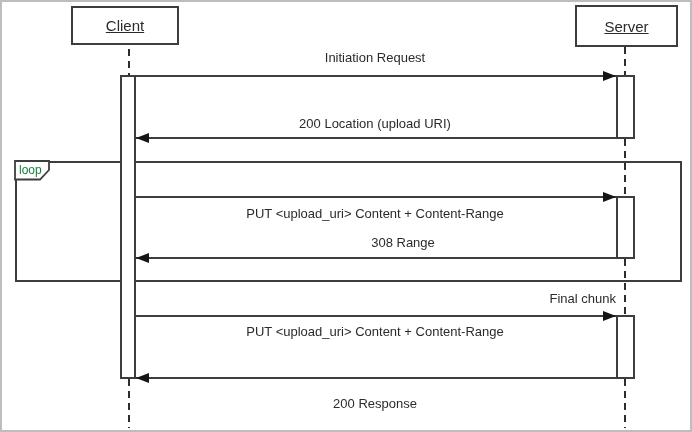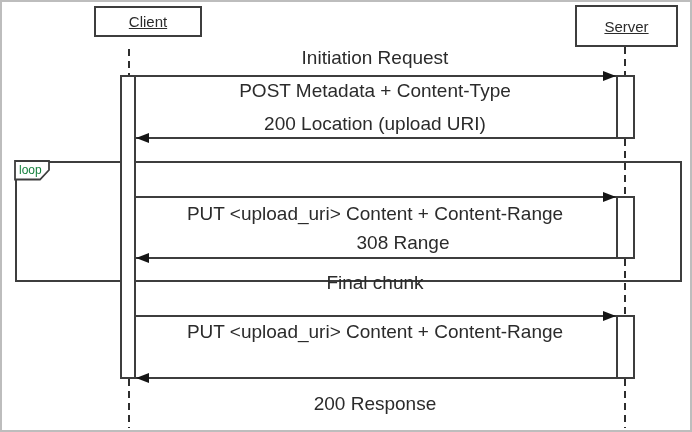--- a/index.html
+++ b/index.html
@@ -30,21 +30,21 @@
   .arrow-right{
     position:absolute;width:0;height:0;z-index:4;
     border-left:13px solid #151515;border-top:5px solid transparent;border-bottom:5px solid transparent;
   }
   .arrow-left{
     position:absolute;width:0;height:0;z-index:4;
     border-right:13px solid #151515;border-top:5px solid transparent;border-bottom:5px solid transparent;
   }
   .msg-label{
     position:absolute;left:132px;width:482px;text-align:center;
-    font-size:19px;line-height:14px;color:#2b2b2b;z-index:4;white-space:nowrap;
+    font-size:13px;line-height:14px;color:#2b2b2b;z-index:4;white-space:nowrap;
   }
 </style>
 </head>
 <body>
 
 <div class="canvas">
 
   <div class="lifeline" style="left:126px;top:47px;height:27px;"></div>
   <div class="lifeline" style="left:126px;top:377px;height:49px;"></div>
   <div class="lifeline" style="left:622px;top:45px;height:28px;"></div>
@@ -71,30 +71,29 @@
   <div class="arrow-left" style="left:134px;top:251px;"></div>
   <div class="arrow-right" style="left:601px;top:309px;"></div>
   <div class="arrow-left" style="left:134px;top:371px;"></div>
 
   <div class="activation" style="left:118px;top:73px;width:16px;height:304px;"></div>
   <div class="activation" style="left:614px;top:73px;width:19px;height:64px;"></div>
   <div class="activation" style="left:614px;top:194px;width:19px;height:63px;"></div>
   <div class="activation" style="left:614px;top:313px;width:19px;height:64px;"></div>
 
   <div class="msg-label" style="top:49px;">Initiation Request</div>
-  <div class="msg-label" style="top:82px;">POST Metadata + Content-Type</div>
   <div class="msg-label" style="top:115px;">200 Location (upload URI)</div>
 
   <div class="msg-label" style="top:205px;">PUT &lt;upload_uri&gt; Content + Content-Range</div>
   <div class="msg-label" style="top:234px;padding-left:28px;">308 Range</div>
 
-  <div class="msg-label" style="top:274px;">Final chunk</div>
+  <div class="msg-label" style="top:290px;text-align:right;">Final chunk</div>
   <div class="msg-label" style="top:323px;">PUT &lt;upload_uri&gt; Content + Content-Range</div>
   <div class="msg-label" style="top:355px;margin-top:40px;">200 Response</div>
 
-  <div class="actor" style="left:92px;top:4px;width:108px;height:31px;">
+  <div class="actor" style="left:69px;top:4px;width:108px;height:39px;">
     <span class="actor-name">Client</span>
   </div>
   <div class="actor" style="left:573px;top:3px;width:103px;height:42px;">
     <span class="actor-name">Server</span>
   </div>
 
 </div>
 
 </body></html>

